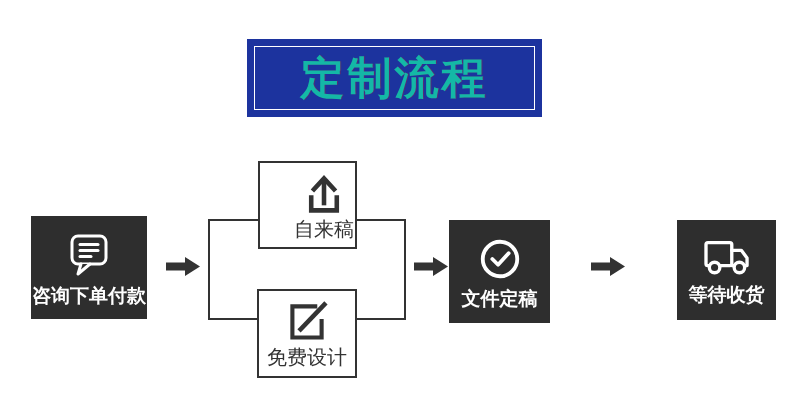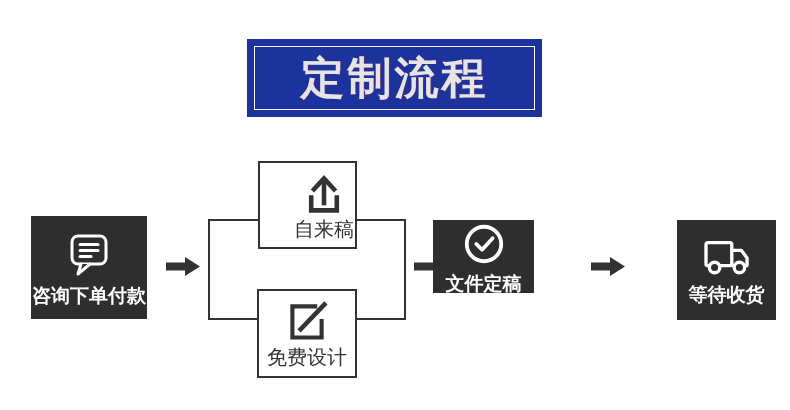--- a/index.html
+++ b/index.html
@@ -12,36 +12,36 @@
   
   .banner{
     left:247px;top:39px;width:295px;height:78px;background:#1c339e;
     display:flex;align-items:center;justify-content:center;
   }
   .banner-inner-border{
     position:absolute;left:7px;top:7px;right:7px;bottom:7px;
     border:1.5px solid #ffffff;pointer-events:none;
   }
   .banner-title{
-    color:#e5e5e5;font-size:44px;font-weight:bold;letter-spacing:3px;line-height:1;
+    color:#14b8a6;font-size:44px;font-weight:bold;letter-spacing:3px;line-height:1;
     text-shadow:1px 0 0 rgba(200,30,40,.35);
     position:relative;z-index:1;
   }
 
   
   .dark-box{
     background:#2e2e2e;color:#ffffff;
     display:flex;flex-direction:column;align-items:center;justify-content:center;
     gap:7px;
   }
   .dark-box .step-label{
     font-size:19px;font-weight:bold;color:#ffffff;white-space:nowrap;line-height:1;
   }
   .box-consult{left:31px;top:216px;width:116px;height:103px;}
-  .box-finalize{left:433px;top:220px;width:101px;height:73px;}
+  .box-finalize{left:449px;top:220px;width:101px;height:103px;}
   .box-receive{left:633px;top:220px;width:99px;height:100px;margin-left:44px;}
 
   
   .branch-frame{
     left:208px;top:219px;width:198px;height:101px;
     border:2px solid #333333;box-sizing:border-box;z-index:1;background:transparent;
   }
   .option-box{
     background:#ffffff;border:2px solid #333333;box-sizing:border-box;z-index:2;
     display:flex;flex-direction:column;align-items:center;justify-content:center;gap:5px;

